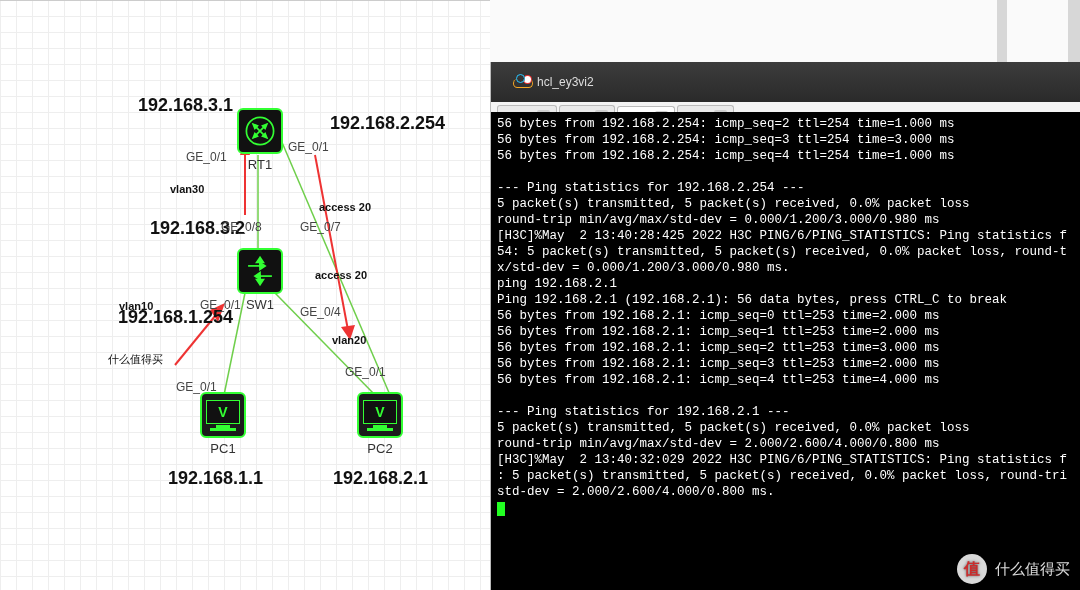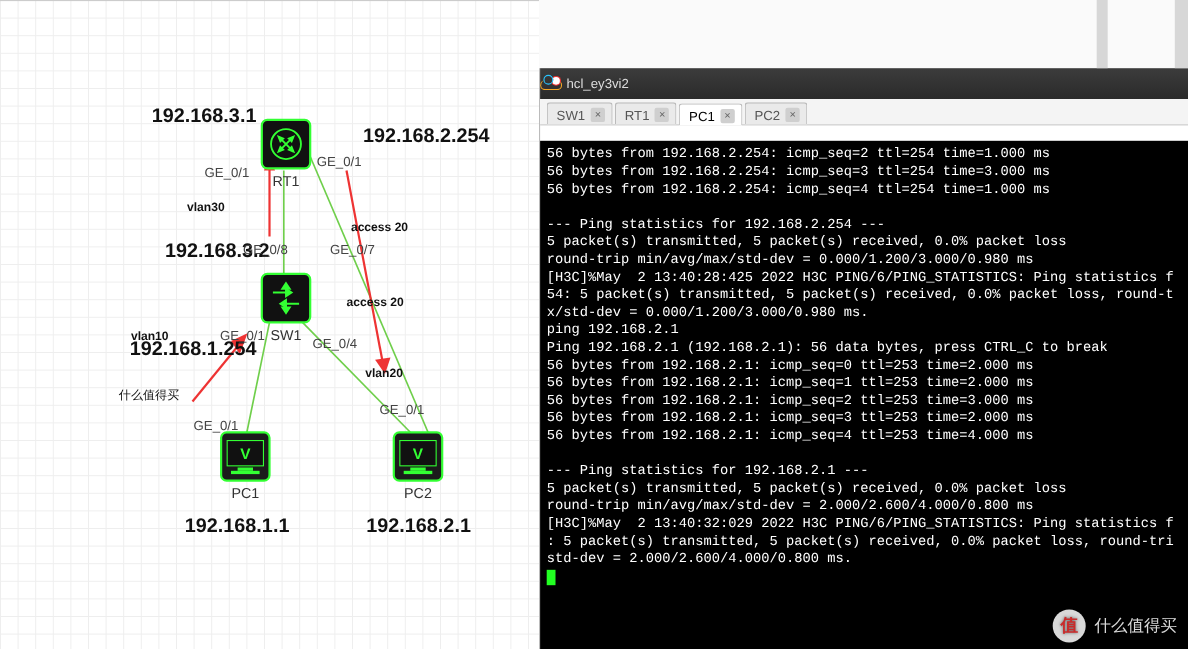--- a/index.html
+++ b/index.html
@@ -32,31 +32,31 @@
 
   .router svg, .switch svg { width:34px; height:34px; }
 
   svg.links { position:absolute; left:0; top:0; width:490px; height:590px; pointer-events:none; }
   .link { stroke:#6fcf4b; stroke-width:1.5; }
   .arrow { stroke:#e33; stroke-width:2; fill:none; }
   .arrowhead { fill:#e33; }
 
   
   .term-window { position:absolute; left:490px; top:62px; right:0; width:590px; height:528px; background:#fff; border-left:1px solid #bbb; }
-  .titlebar { height:28px; background:linear-gradient(#3c3c3c,#2a2a2a); display:flex; align-items:center; padding:0 0; gap:6px; color:#ddd; font-size:12px; }
+  .titlebar { height:40px; background:linear-gradient(#3c3c3c,#2a2a2a); display:flex; align-items:center; padding:0 22px; gap:6px; color:#ddd; font-size:12px; }
   .cloud { width:18px; height:12px; position:relative; }
   .cloud::before { content:""; position:absolute; left:0; bottom:0; width:18px; height:8px; border:1.5px solid #f5a623; border-radius:6px 6px 6px 6px; border-top:none; }
   .cloud::after { content:""; position:absolute; left:3px; top:-2px; width:7px; height:7px; border:1.5px solid #29c5ff; border-radius:50%; box-shadow:7px 1px 0 -1px #fff, 7px 1px 0 0 #e33; }
 
   .tabstrip { height:24px; background:#f4f4f4; border-bottom:1px solid #ccc; display:flex; align-items:flex-end; padding-left:6px; gap:2px; font-size:12px; }
   .tab { height:20px; padding:2px 6px 0 8px; border:1px solid #bbb; border-bottom:none; background:#eaeaea; display:flex; align-items:center; gap:5px; color:#555; border-radius:3px 3px 0 0; }
   .tab.active { background:#fff; color:#000; position:relative; top:1px; }
   .tab .x { width:13px; height:13px; background:#cfcfcf; color:#666; font-size:10px; line-height:13px; text-align:center; border-radius:2px; }
 
-  .term { position:absolute; left:0; top:50px; right:0; bottom:0; background:#000; color:#fff; font-family:"Consolas","Courier New",monospace; font-size:12.5px; line-height:16px; padding:4px 6px; white-space:pre; overflow:hidden;margin-top:16px; }
+  .term { position:absolute; left:0; top:50px; right:0; bottom:0; background:#000; color:#fff; font-family:"Consolas","Courier New",monospace; font-size:12.5px; line-height:16px; padding:4px 6px; white-space:pre; overflow:hidden; }
   .cursor { display:inline-block; width:8px; height:14px; background:#2f2; vertical-align:bottom; }
 
   
   .rbar { position:absolute; background:#d7d7d7; }
 
   
   .watermark { position:absolute; right:10px; bottom:6px; display:flex; align-items:center; gap:8px; opacity:.85; color:#fff; font-size:15px; text-shadow:0 0 3px rgba(0,0,0,.6); }
   .wm-badge { width:30px; height:30px; border-radius:50%; background:#fff; color:#e33; display:flex; align-items:center; justify-content:center; font-weight:bold; font-size:16px; box-shadow:0 0 4px rgba(0,0,0,.4); }
 </style>
 </head>
@@ -149,21 +149,21 @@
   <div class="tag" style="left:315px; top:269px">access 20</div>
   <div class="tag" style="left:119px; top:300px">vlan10</div>
   <div class="tag" style="left:332px; top:334px">vlan20</div>
   <div class="tag" style="left:108px; top:352px; font-weight:normal">什么值得买</div>
 
   <div class="portlbl" style="left:186px; top:150px">GE_0/1</div>
   <div class="portlbl" style="left:288px; top:140px">GE_0/1</div>
   <div class="portlbl" style="left:221px; top:220px">GE_0/8</div>
   <div class="portlbl" style="left:300px; top:220px">GE_0/7</div>
   <div class="portlbl" style="left:200px; top:298px">GE_0/1</div>
-  <div class="portlbl" style="left:284px; top:305px">GE_0/4</div>
+  <div class="portlbl" style="left:300px; top:305px">GE_0/4</div>
   <div class="portlbl" style="left:176px; top:380px">GE_0/1</div>
   <div class="portlbl" style="left:345px; top:365px">GE_0/1</div>
 </div>
 
 <div class="term-window">
   <div class="titlebar">
     <span class="cloud"></span>
     <span>hcl_ey3vi2</span>
   </div>
   <div class="tabstrip">

